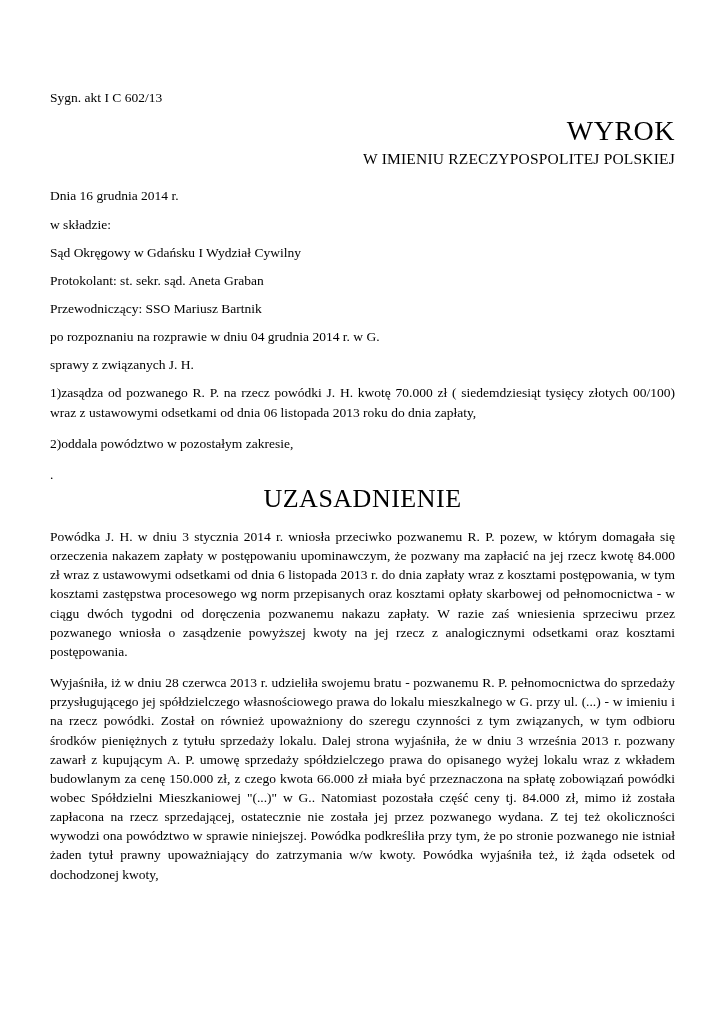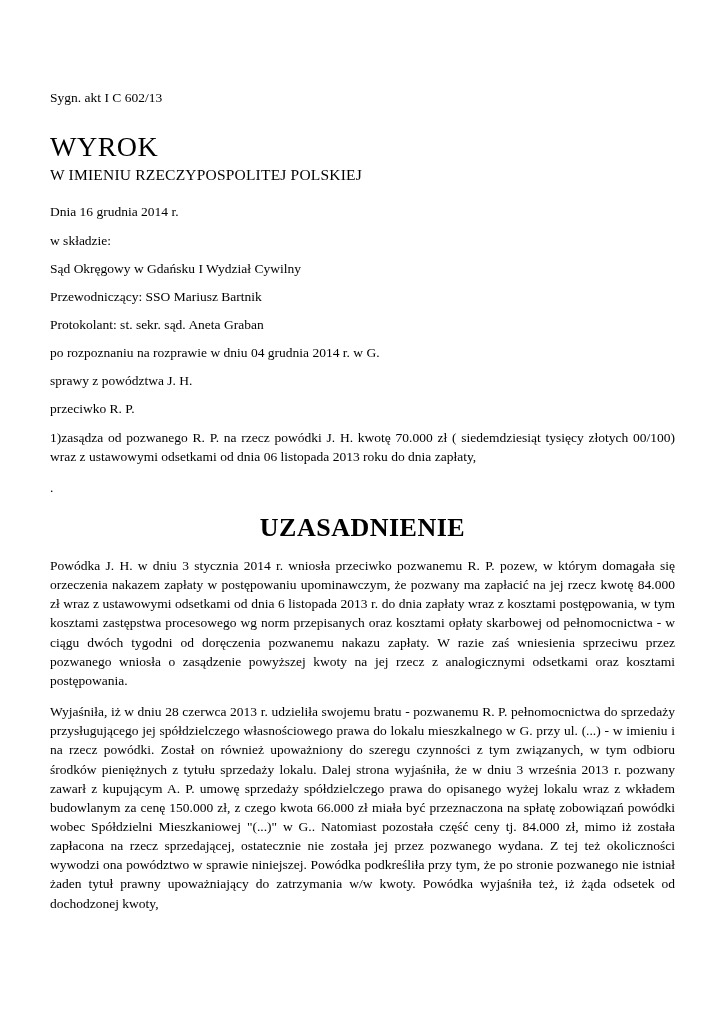--- a/index.html
+++ b/index.html
@@ -14,78 +14,78 @@
     box-sizing: border-box;
     margin: 0 auto;
     padding: 88px 50px 60px 50px;
     background: #ffffff;
     font-family: "Liberation Serif", "DejaVu Serif", serif;
     color: #000000;
     font-size: 13.5px;
     line-height: 1.42;
   }
   .case-number {
-    margin: 0 0 24px 0;
+    margin: 0 0 8px 0;
   }
   .title {
     font-size: 28px;
     font-weight: normal;
-    text-align: left;
+    text-align: right;
     margin: 6px 0 0 0;
     line-height: 1.15;
     letter-spacing: 0.5px;
   }
   .subtitle {
     font-size: 15.5px;
     font-weight: normal;
-    text-align: left;
+    text-align: right;
     margin: 1px 0 16px 0;
     letter-spacing: 0.2px;
   }
   .hline {
     margin: 8px 0 9px 0;
   }
   .para {
     margin: 0 0 12px 0;
   }
   .justify {
     text-align: justify;
   }
   .dot-line {
     margin: 4px 0 0 0;
   }
   .section-title {
     font-size: 26px;
-    font-weight: bold;
+    font-weight: normal;
     text-align: center;
-    margin: 16px 0 13px 0;
+    margin: 0 0 13px 0;
     line-height: 1.15;
     letter-spacing: 0.5px;
   }
 </style>
 </head>
 <body>
 
 <div class="page">
 
   <p class="case-number">Sygn. akt I C 602/13</p>
 
   <h1 class="title">WYROK</h1>
   <h2 class="subtitle">W IMIENIU RZECZYPOSPOLITEJ POLSKIEJ</h2>
 
   <p class="hline">Dnia 16 grudnia 2014 r.</p>
   <p class="hline">w składzie:</p>
   <p class="hline">Sąd Okręgowy w Gdańsku I Wydział Cywilny</p>
+  <p class="hline">Protokolant: st. sekr. sąd. Aneta Graban</p>
   <p class="hline">Przewodniczący: SSO Mariusz Bartnik</p>
-  <p class="hline">Protokolant: st. sekr. sąd. Aneta Graban</p>
   <p class="hline">po rozpoznaniu na rozprawie w dniu 04 grudnia 2014 r. w G.</p>
-  <p class="hline">sprawy z powództwa J. H.</p>
-  <p class="hline">przeciwko R. P.</p>
+  <p class="hline">sprawy z związanych J. H.</p>
 
   <p class="para justify">1)zasądza od pozwanego R. P. na rzecz powódki J. H. kwotę 70.000 zł ( siedemdziesiąt tysięcy złotych 00/100) wraz z ustawowymi odsetkami od dnia 06 listopada 2013 roku do dnia zapłaty,</p>
+  <p class="para justify">2)oddala powództwo w pozostałym zakresie,</p>
   <p class="para dot-line">.</p>
 
   <h1 class="section-title">UZASADNIENIE</h1>
 
   <p class="para justify">Powódka J. H. w dniu 3 stycznia 2014 r. wniosła przeciwko pozwanemu R. P. pozew, w którym domagała się orzeczenia nakazem zapłaty w postępowaniu upominawczym, że pozwany ma zapłacić na jej rzecz kwotę 84.000 zł wraz z ustawowymi odsetkami od dnia 6 listopada 2013 r. do dnia zapłaty wraz z kosztami postępowania, w tym kosztami zastępstwa procesowego wg norm przepisanych oraz kosztami opłaty skarbowej od pełnomocnictwa - w ciągu dwóch tygodni od doręczenia pozwanemu nakazu zapłaty. W razie zaś wniesienia sprzeciwu przez pozwanego wniosła o zasądzenie powyższej kwoty na jej rzecz z analogicznymi odsetkami oraz kosztami postępowania.</p>
   <p class="para justify">Wyjaśniła, iż w dniu 28 czerwca 2013 r. udzieliła swojemu bratu - pozwanemu R. P. pełnomocnictwa do sprzedaży przysługującego jej spółdzielczego własnościowego prawa do lokalu mieszkalnego w G. przy ul. (...) - w imieniu i na rzecz powódki. Został on również upoważniony do szeregu czynności z tym związanych, w tym odbioru środków pieniężnych z tytułu sprzedaży lokalu. Dalej strona wyjaśniła, że w dniu 3 września 2013 r. pozwany zawarł z kupującym A. P. umowę sprzedaży spółdzielczego prawa do opisanego wyżej lokalu wraz z wkładem budowlanym za cenę 150.000 zł, z czego kwota 66.000 zł miała być przeznaczona na spłatę zobowiązań powódki wobec Spółdzielni Mieszkaniowej "(...)" w G.. Natomiast pozostała część ceny tj. 84.000 zł, mimo iż została zapłacona na rzecz sprzedającej, ostatecznie nie została jej przez pozwanego wydana. Z tej też okoliczności wywodzi ona powództwo w sprawie niniejszej. Powódka podkreśliła przy tym, że po stronie pozwanego nie istniał żaden tytuł prawny upoważniający do zatrzymania w/w kwoty. Powódka wyjaśniła też, iż żąda odsetek od dochodzonej kwoty,</p>
 
 </div>
 
 </body></html>

